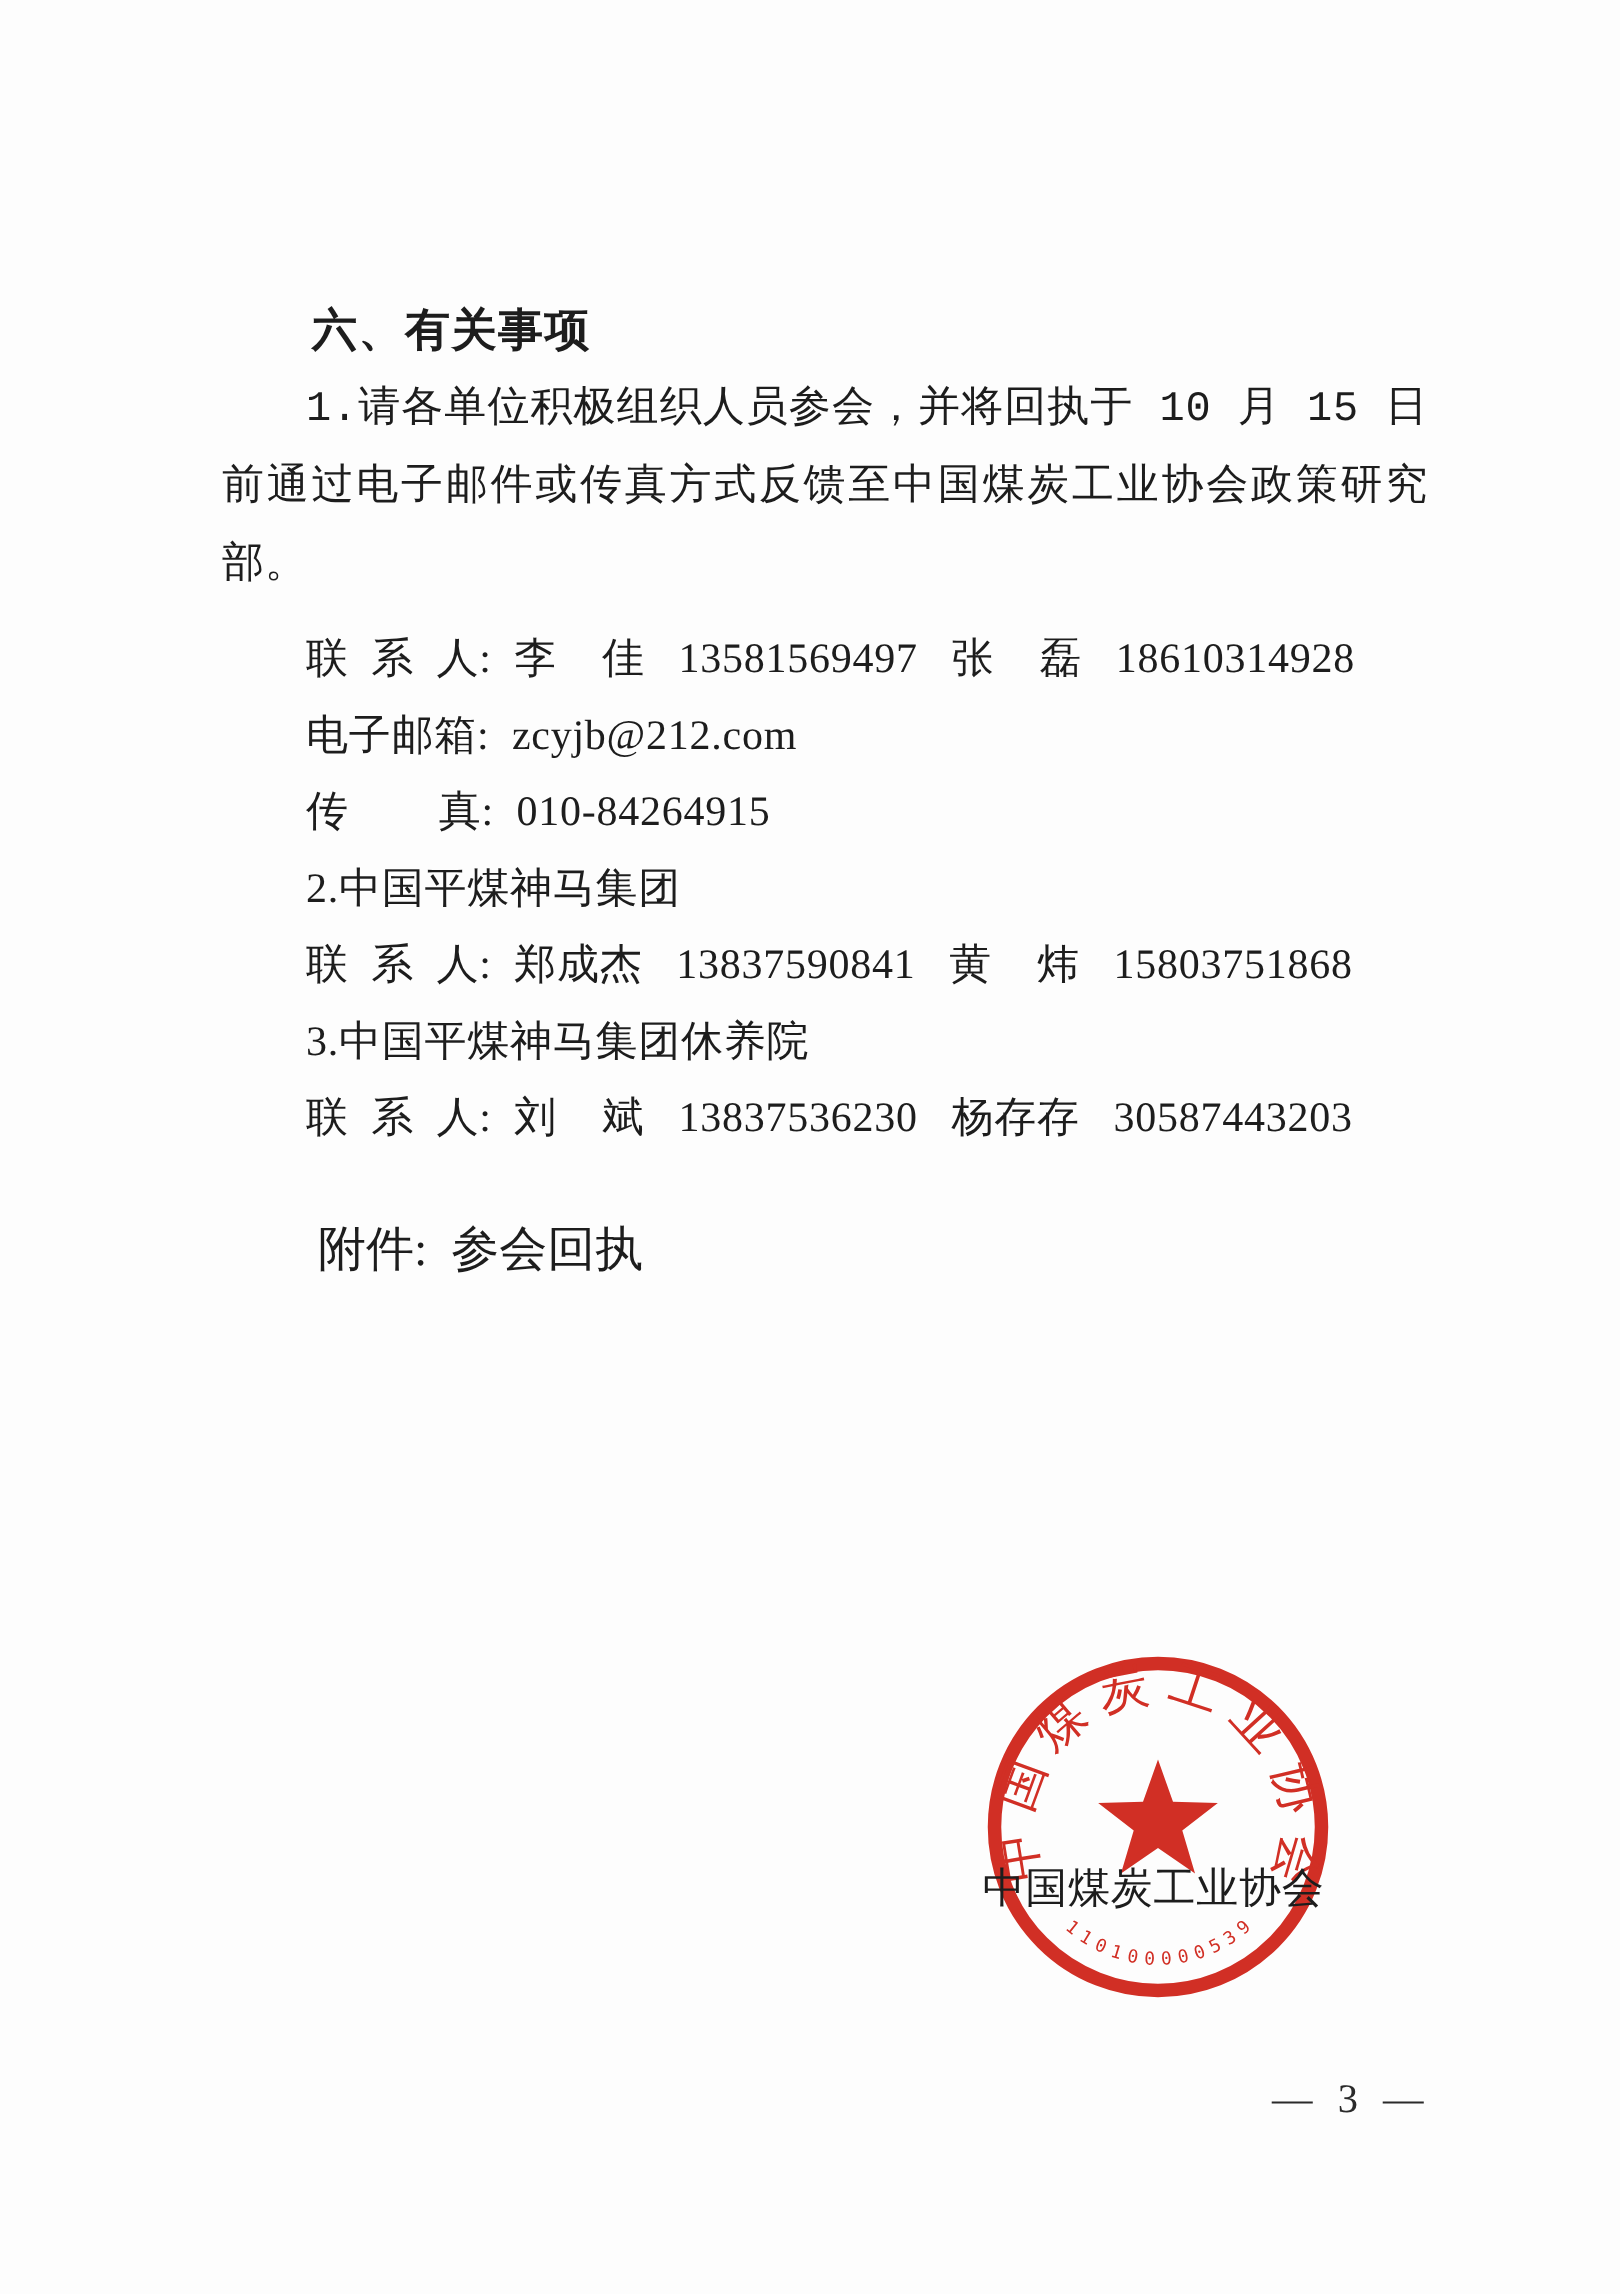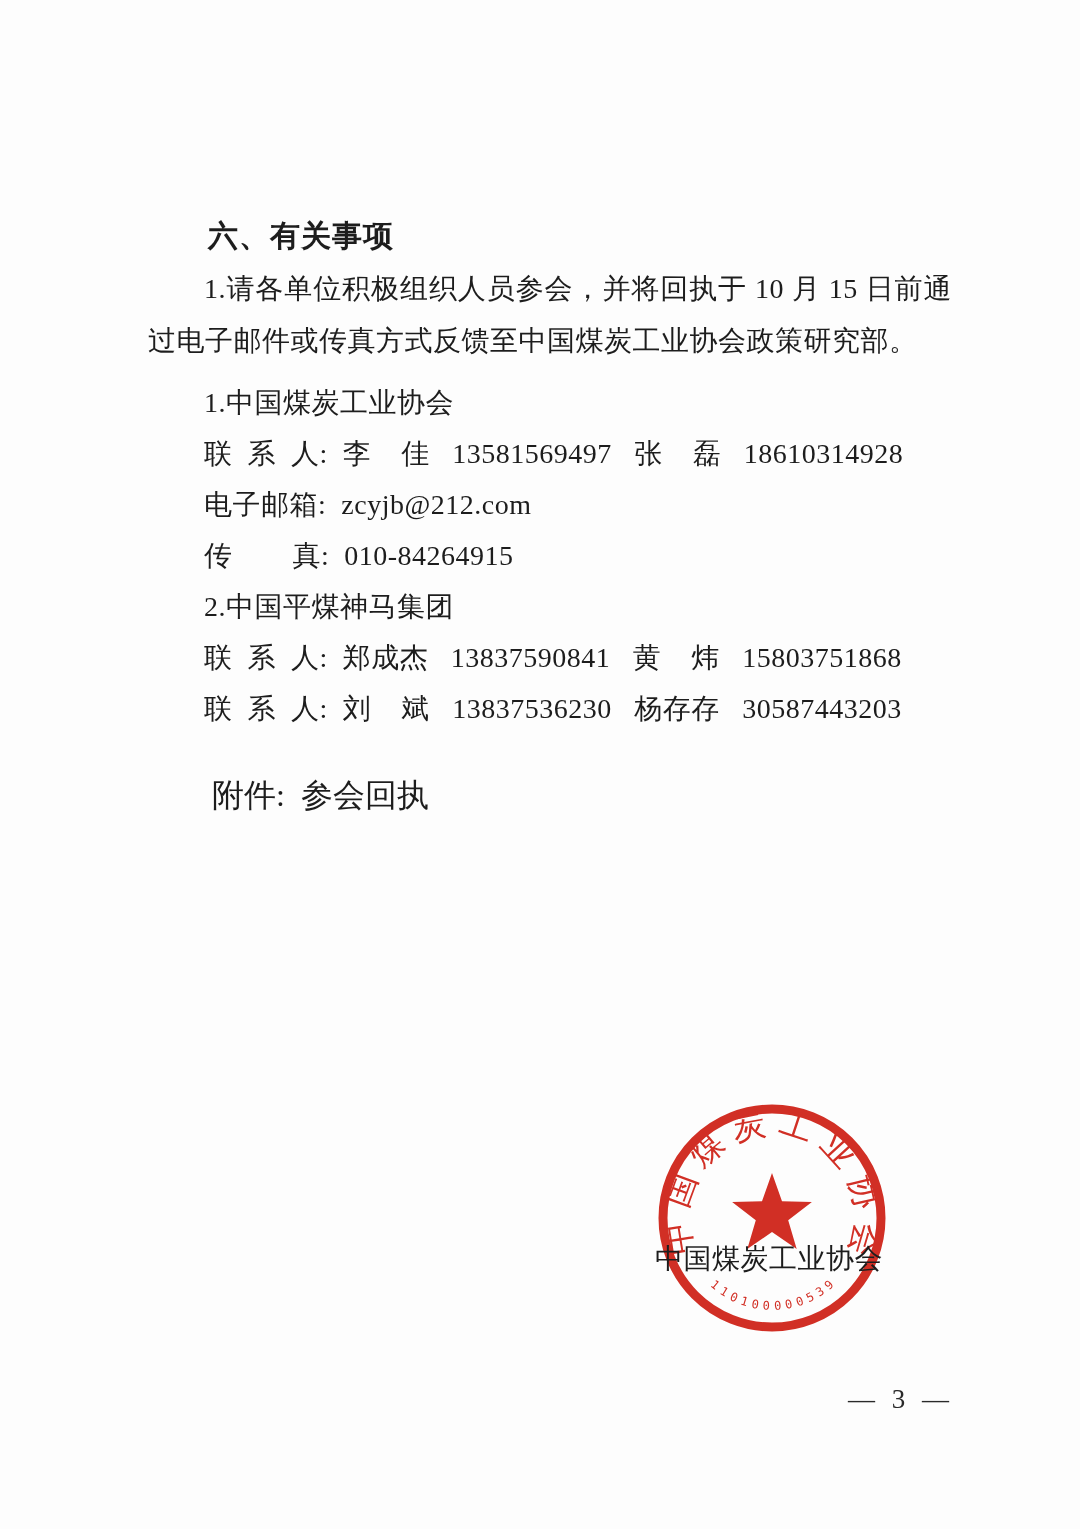--- a/index.html
+++ b/index.html
@@ -14,42 +14,42 @@
     width: 1080px;
     height: 1529px;
     background: var(--background);
     overflow: hidden;
     font-family: "Liberation Serif", "DejaVu Serif", serif;
     color: var(--text);
   }
   .content {
     position: absolute;
     left: 148px;
-    top: 219px;
+    top: 204px;
     width: 804px;
     font-size: 28px;
   }
   .sec-heading {
     font-family: "Liberation Sans", "DejaVu Sans", sans-serif;
     font-weight: bold;
     font-size: 30px;
     line-height: 34px;
     text-indent: 2em;
     letter-spacing: 1px;
   }
   .sec-heading.second { margin-top: 16px; }
   .body-para {
     font-size: 28px;
     line-height: 52px;
     text-align: justify;
     text-justify: inter-ideograph;
     text-indent: 2em;
     letter-spacing: 0.5px;
   }
-  .body-para.first { margin-top: 10px; }
+  .body-para.first { margin-top: 10px; font-family: Liberation Mono, monospace; }
   .contact-block { margin-top: 10px; }
   .contact-line {
     font-size: 28px;
     line-height: 51px;
     white-space: pre;
     text-indent: 2em;
     letter-spacing: 0.5px;
   }
   .attachment {
     margin-top: 43px;
@@ -118,26 +118,26 @@
 <div class="page">
 
   <section class="content">
     <h2 class="sec-heading">六、有关事项</h2>
 
     <p class="body-para first">1.请各单位积极组织人员参会，并将回执于 10 月 15 日前通过电子邮件或传真方式反馈至中国煤炭工业协会政策研究部。</p>
 
 
 
     <div class="contact-block">
-      <div class="contact-line">1.中国煤炭工业协会</div>
       <div class="contact-line">联  系  人:  李    佳   13581569497   张    磊   18610314928</div>
       <div class="contact-line">电子邮箱:  zcyjb@212.com</div>
       <div class="contact-line">传        真:  010-84264915</div>
       <div class="contact-line">2.中国平煤神马集团</div>
       <div class="contact-line">联  系  人:  郑成杰   13837590841   黄    炜   15803751868</div>
+      <div class="contact-line">3.中国平煤神马集团休养院</div>
       <div class="contact-line">联  系  人:  刘    斌   13837536230   杨存存   30587443203</div>
     </div>
 
     <div class="attachment">附件:  参会回执</div>
   </section>
 
   <div class="seal">
     <svg viewBox="0 0 236 236" width="236" height="236" xmlns="http://www.w3.org/2000/svg" xmlns:xlink="http://www.w3.org/1999/xlink">
       <defs>
         <path id="sealArcTop" d="M 43.8,157.4 A 84,84 0 1 1 192.2,157.4" fill="none"></path>

